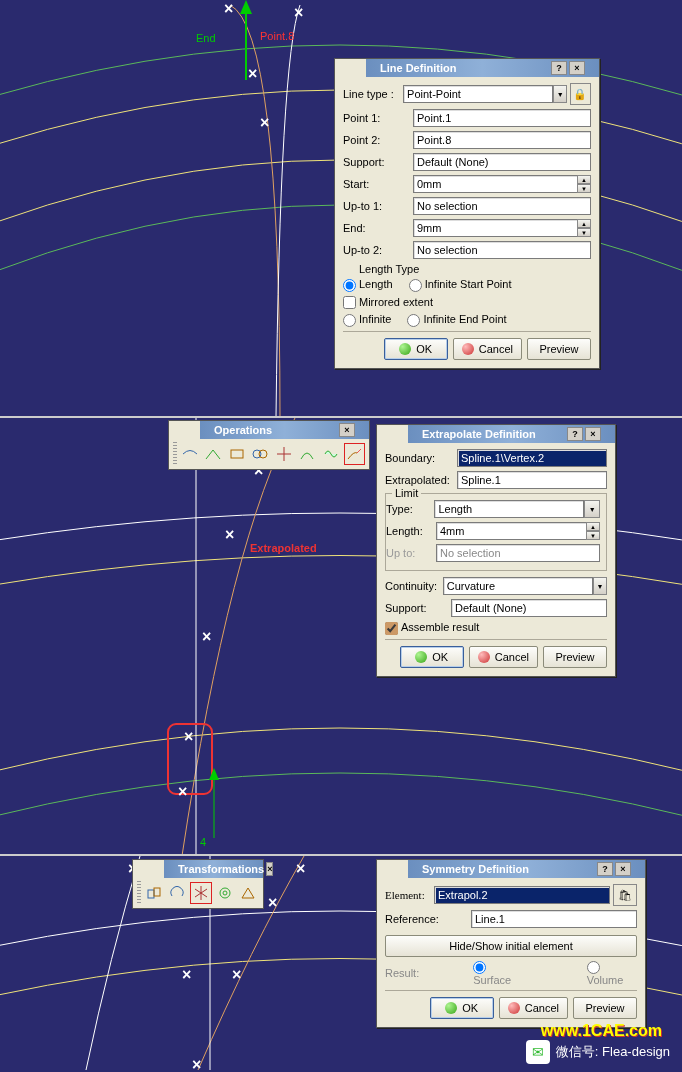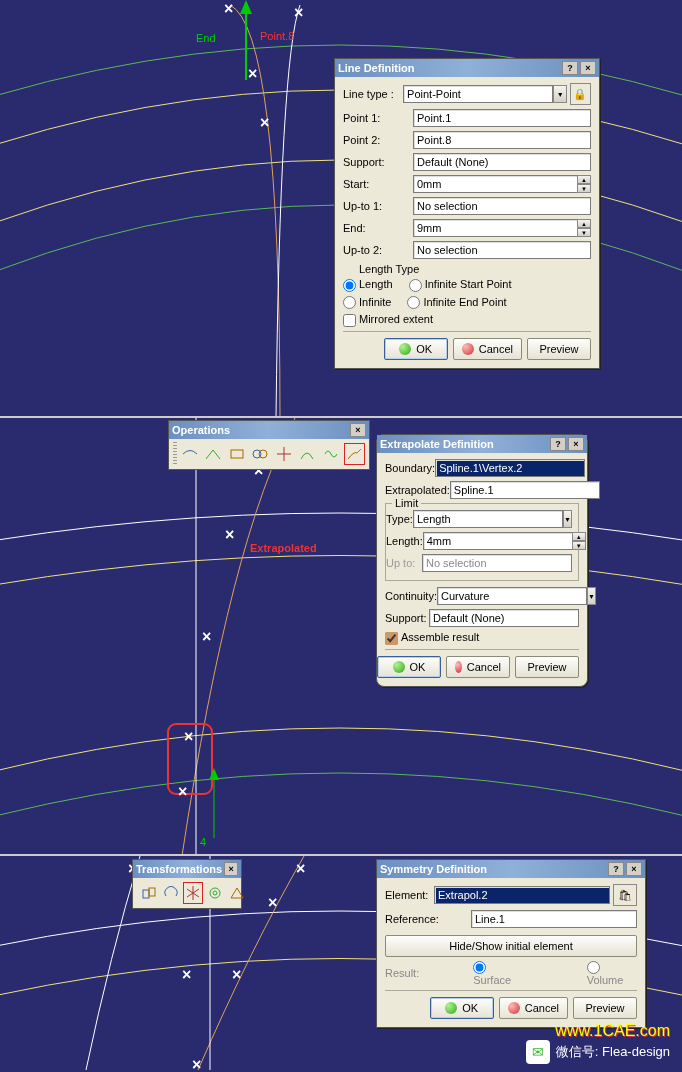--- a/index.html
+++ b/index.html
@@ -22,24 +22,25 @@
   .dialog {
     position: absolute;
     background: #ece9d8;
     border: 1px solid #555;
     box-shadow: 1px 1px 0 #222;
   }
   .titlebar {
     background: linear-gradient(to right,#6b8fbf,#8fb0d8,#6b8fbf);
     color: #fff;
     font-weight: bold;
-    padding: 3px 3px;
+    padding: 3px 14px;
     display: flex;
     align-items: center;
     height: 18px;
+    margin-left: 31px;
   }
   .titlebar .spacer{flex:1;}
   .winbtn {
     width:16px;height:14px;
     background:#d4d0c8;
     border:1px solid #888;
     margin-left:2px;
     display:inline-flex;
     align-items:center;justify-content:center;
     font-size:9px;color:#000;
@@ -98,21 +99,21 @@
   .toolbody{padding:3px 4px;display:flex;align-items:center;gap:2px;}
   .grip{width:4px;height:24px;background:repeating-linear-gradient(#999 0 1px,#ece9d8 1px 3px);}
   .ticon{width:22px;height:22px;border:1px solid transparent;display:flex;align-items:center;justify-content:center;cursor:pointer;}
   .ticon.hl{border:1px solid #d22;}
   .cross{position:absolute;color:#fff;font-size:16px;font-weight:bold;pointer-events:none;}
   .vlabel{position:absolute;font-size:11px;}
 
   
   .footer{position:absolute;bottom:6px;right:12px;color:#fff;font-size:13px;display:flex;align-items:center;gap:6px;}
   .wechat{width:24px;height:24px;background:#fff;border-radius:4px;display:flex;align-items:center;justify-content:center;color:#3b3;font-size:14px;}
-  .link{position:absolute;bottom:30px;right:12px;color:#ff0;font-size:16px;font-weight:normal;text-shadow:1px 1px #c33;}
+  .link{position:absolute;bottom:30px;right:20px;color:#ff0;font-size:16px;font-weight:bold;text-shadow:1px 1px #c33;}
 
   svg.curves{position:absolute;top:0;left:0;pointer-events:none;}
 </style>
 </head>
 <body>
 
 <div class="panel panel1">
   <svg class="curves" width="682" height="418">
     <path d="M -50 160 Q 340 20 730 160" stroke="#efe27a" stroke-width="1" fill="none"></path>
     <path d="M -50 240 Q 340 80 730 240" stroke="#efe27a" stroke-width="1" fill="none"></path>
@@ -179,25 +180,25 @@
       <div class="row">
         <span class="lbl">Up-to 2:</span>
         <input class="input" value="No selection" style="">
       </div>
       <div style="margin:3px 16px;">Length Type</div>
       <div class="row">
         <label><input type="radio" class="radio" name="lt1" checked="" style=""><span>Length</span></label>
         <label style="margin-left:16px;"><input type="radio" class="radio" name="lt1" style=""><span>Infinite Start Point</span></label>
       </div>
       <div class="row">
+        <label><input type="checkbox" class="checkbox" style=""><span>Mirrored extent</span></label>
+      </div>
+      <div class="row">
         <label><input type="radio" class="radio" name="lt1" style=""><span>Infinite</span></label>
         <label style="margin-left:16px;"><input type="radio" class="radio" name="lt1" style=""><span>Infinite End Point</span></label>
-      </div>
-      <div class="row">
-        <label><input type="checkbox" class="checkbox" style=""><span>Mirrored extent</span></label>
       </div>
       <div class="btnbar">
         <div class="btn default">
             <span class="ball green"></span>
             <span>OK</span>
           </div>
         <div class="btn">
             <span class="ball red"></span>
             <span>Cancel</span>
           </div>
@@ -276,21 +277,21 @@
         </span>
       <span class="ticon hl">
           <svg width="18" height="18">
             <path d="M3 14 Q9 6 12 8" stroke="#a60" fill="none"></path>
             <line x1="12" y1="8" x2="16" y2="4" stroke="#e55"></line>
           </svg>
         </span>
     </div>
   </div>
 
-  <div class="dialog" style="left:376px;top:16px;width:212px;border-radius:8px;">
+  <div class="dialog" style="left:376px;top:6px;width:240px;">
     <div class="titlebar">
       <span>Extrapolate Definition</span>
       <span class="spacer"></span>
       <span class="winbtn">?</span>
       <span class="winbtn">×</span>
     </div>
     <div class="body">
       <div class="row">
         <span class="lbl" style="width:80px;">Boundary:</span>
         <input class="input sel" value="Spline.1\Vertex.2" style="">
@@ -357,21 +358,21 @@
     <line x1="210" y1="0" x2="210" y2="214" stroke="#fff" stroke-width="1"></line>
   </svg>
   <span class="cross" style="left:296px;top:4px;">×</span>
   <span class="cross" style="left:128px;top:4px;">×</span>
   <span class="cross" style="left:268px;top:38px;">×</span>
   <span class="cross" style="left:150px;top:38px;">×</span>
   <span class="cross" style="left:232px;top:110px;">×</span>
   <span class="cross" style="left:182px;top:110px;">×</span>
   <span class="cross" style="left:192px;top:200px;">×</span>
 
-  <div class="toolbar" style="left:132px;top:3px;width:110px;">
+  <div class="toolbar" style="left:132px;top:3px;width:132px;">
     <div class="titlebar">
       <span>Transformations</span>
       <span class="spacer"></span>
       <span class="winbtn">×</span>
     </div>
     <div class="toolbody">
       <span class="grip"></span>
       <span class="ticon">
           <svg width="18" height="18">
             <rect x="3" y="6" width="6" height="8" stroke="#36a" fill="none"></rect>
@@ -404,21 +405,21 @@
 
   <div class="dialog" style="left:376px;top:3px;width:270px;">
     <div class="titlebar">
       <span>Symmetry Definition</span>
       <span class="spacer"></span>
       <span class="winbtn">?</span>
       <span class="winbtn">×</span>
     </div>
     <div class="body">
       <div class="row">
-        <span class="lbl" style="width:49px;">Element:</span>
+        <span class="lbl" style="width:49px;font-family:Liberation Serif, serif;">Element:</span>
         <input class="input sel" value="Extrapol.2" style="">
         <span class="iconbtn">🛍</span>
       </div>
       <div class="row">
         <span class="lbl" style="width:86px;">Reference:</span>
         <input class="input" value="Line.1" style="">
       </div>
       <div class="btn" style="width:100%;margin:3px 0;">
           <span>Hide/Show initial element</span>
         </div>

